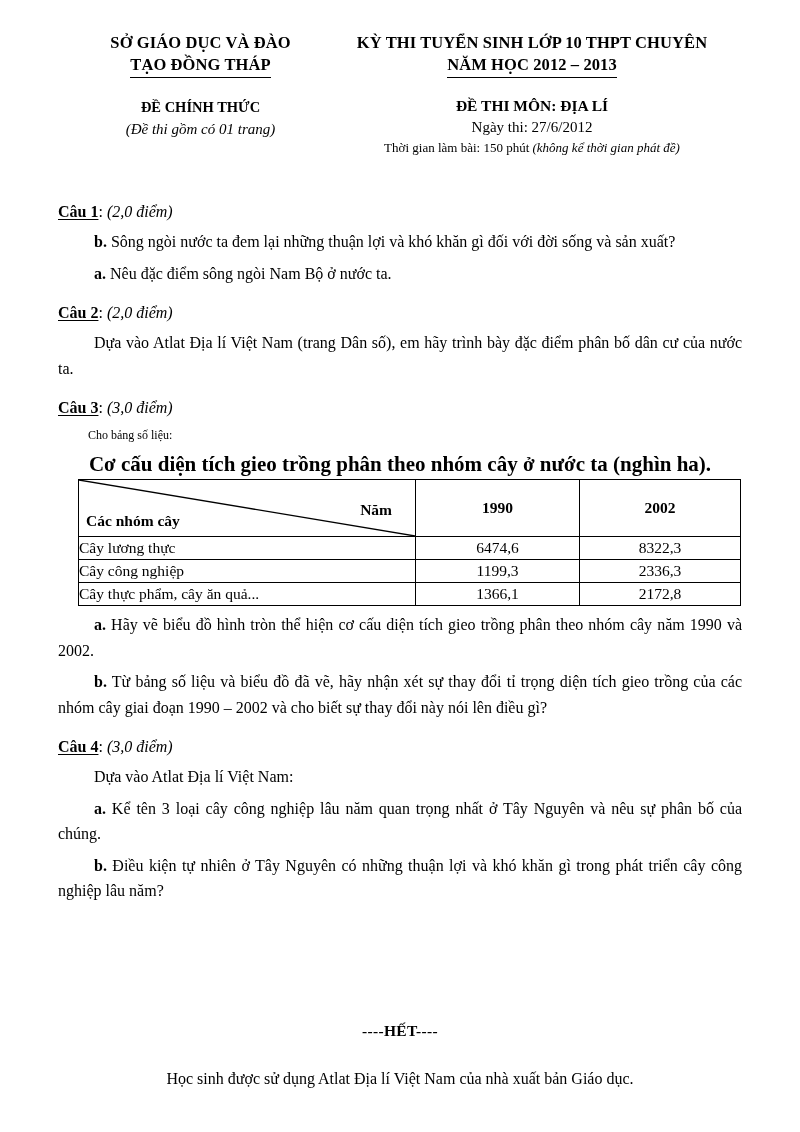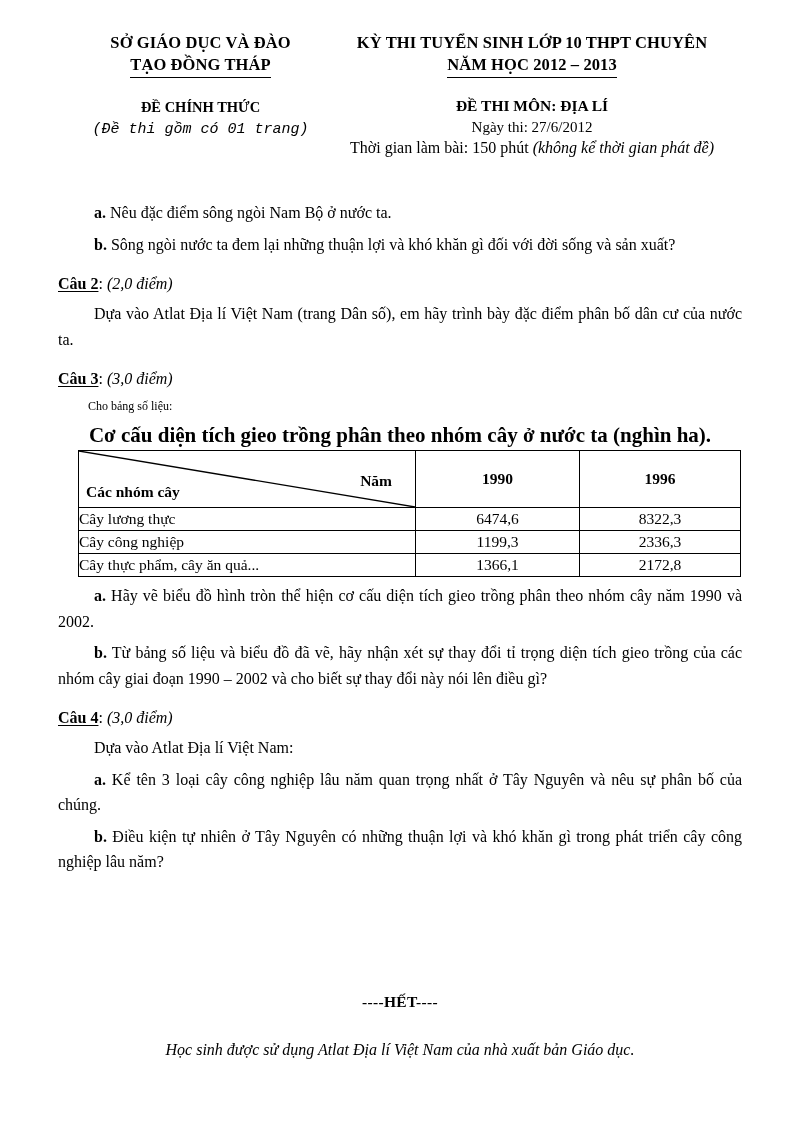--- a/index.html
+++ b/index.html
@@ -61,35 +61,34 @@
   .hdr-dcthuc {
     font-weight: bold;
     font-size: 14.5px;
     line-height: 19px;
   }
   .hdr-pages {
     font-style: italic;
     font-size: 15px;
     line-height: 21px;
     margin-top: 2px;
-    font-family: Liberation Mono, monospace;
   }
   .hdr-subject {
     font-weight: bold;
     font-size: 15.5px;
     line-height: 21px;
     margin-top: 17px;
   }
   .hdr-date {
     font-size: 15px;
     line-height: 20px;
     margin-top: 1px;
   }
   .hdr-time {
-    font-size: 16px;
+    font-size: 13px;
     line-height: 20px;
     margin-top: 1px;
   }
   .hdr-time .ital { font-style: italic; }
 
   
   .content {
     padding: 0 58px;
     box-sizing: border-box;
     margin-top: 42px;
@@ -200,21 +199,20 @@
     margin-top: 118px;
   }
   .het {
     text-align: center;
     font-weight: bold;
     font-size: 15.5px;
     letter-spacing: 0.3px;
   }
   .note {
     text-align: center;
-    font-style: italic;
     font-size: 16px;
     margin-top: 30px;
   }
 </style>
 </head>
 <body>
 
 <div class="page">
 
   <div class="header">
@@ -238,25 +236,28 @@
       <div class="hdr-date">Ngày thi: 27/6/2012</div>
       <div class="hdr-time">
         <span>Thời gian làm bài: 150 phút</span><span>&nbsp;</span><span class="ital">(không kể thời gian phát đề)</span>
       </div>
     </div>
 
   </div>
 
   <div class="content">
 
+    <div class="q-head">
+      <span class="qnum">Câu 1</span><span>:</span><span>&nbsp;</span><span class="pts">(2,0 điểm)</span>
+    </div>
+    <div class="para">
+      <span class="lbl">b.</span><span> Sông ngòi nước ta đem lại những thuận lợi và khó khăn gì đối với đời sống và sản xuất?</span>
+    </div>
     <div class="para">
       <span class="lbl">a.</span><span> Nêu đặc điểm sông ngòi Nam Bộ ở nước ta.</span>
-    </div>
-    <div class="para">
-      <span class="lbl">b.</span><span> Sông ngòi nước ta đem lại những thuận lợi và khó khăn gì đối với đời sống và sản xuất?</span>
     </div>
 
     <div class="q-head">
       <span class="qnum">Câu 2</span><span>:</span><span>&nbsp;</span><span class="pts">(2,0 điểm)</span>
     </div>
     <div class="para">Dựa vào Atlat Địa lí Việt Nam (trang Dân số), em hãy trình bày đặc điểm phân bố dân cư của nước ta.</div>
 
     <div class="q-head">
       <span class="qnum">Câu 3</span><span>:</span><span>&nbsp;</span><span class="pts">(3,0 điểm)</span>
     </div>
@@ -275,21 +276,21 @@
           <td>
             <div class="hdr-diag">
               <svg viewBox="0 0 337 56" preserveAspectRatio="none">
                 <line x1="0" y1="0" x2="337" y2="56" stroke="#000" stroke-width="1.3" vector-effect="non-scaling-stroke"></line>
               </svg>
               <span class="nam">Năm</span>
               <span class="nhom">Các nhóm cây</span>
             </div>
           </td>
           <td class="yr">1990</td>
-          <td class="yr">1996</td>
+          <td class="yr">2002</td>
         </tr>
         <tr>
           <td class="rowlabel">Cây lương thực</td>
           <td class="val">6474,6</td>
           <td class="val">8322,3</td>
         </tr>
         <tr>
           <td class="rowlabel">Cây công nghiệp</td>
           <td class="val">1199,3</td>
           <td class="val">2336,3</td>

